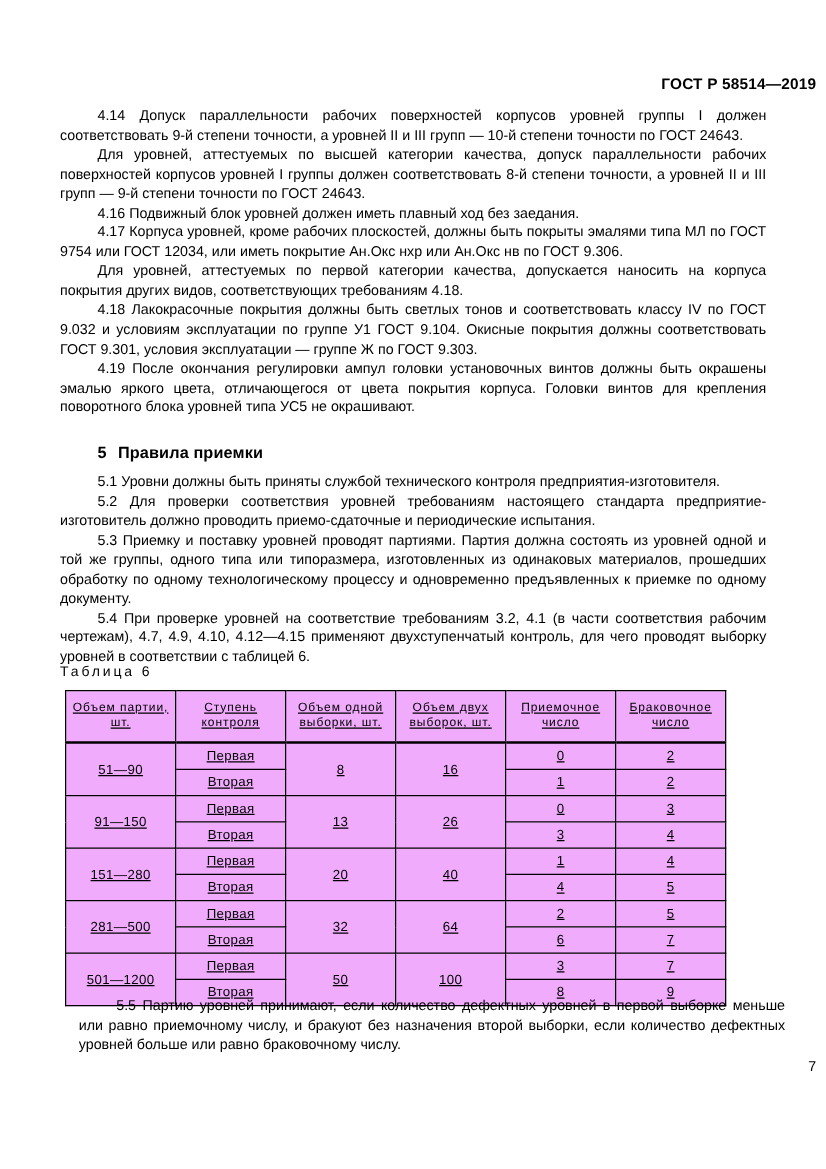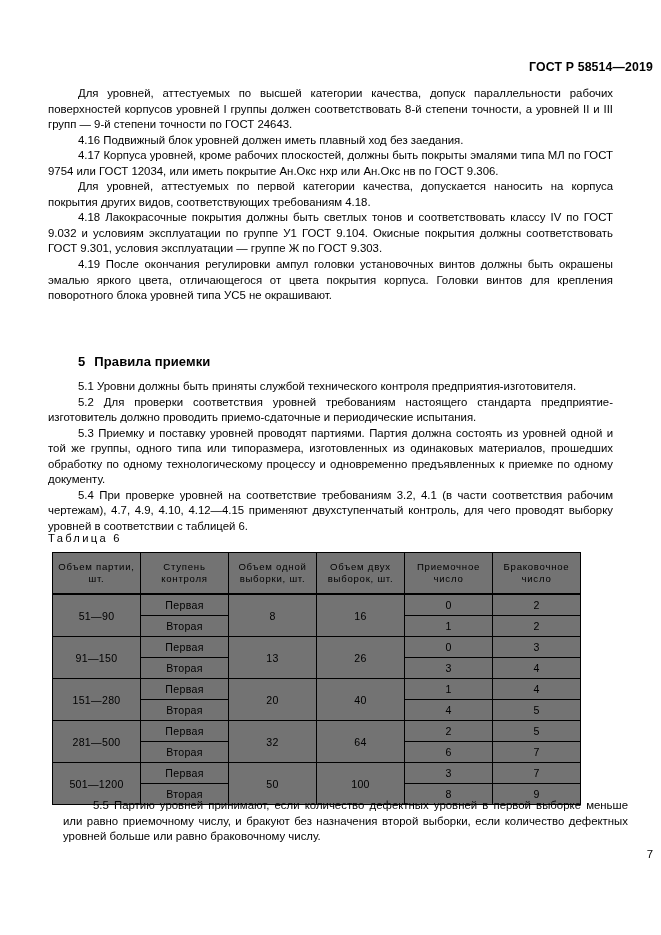--- a/index.html
+++ b/index.html
@@ -102,21 +102,22 @@
     width: 528px;
     table-layout: fixed;
   }
   table.gost-table th,
   table.gost-table td {
     border: 1px solid #000000;
     text-align: center;
     vertical-align: middle;
     font-size: 9.6px;
     padding: 0;
-    background: #737373;
+    background: #f0abfc;
+    text-decoration: underline;
   }
   table.gost-table thead th {
     height: 36px;
     letter-spacing: 0.75px;
     line-height: 12.5px;
     font-weight: normal;
     border-bottom-width: 2px;
     padding: 2px 3px;
   }
   table.gost-table tbody td {
@@ -175,20 +176,21 @@
 </head>
 <body>
 
 <div class="page">
 
   <div class="running-head">ГОСТ Р 58514—2019</div>
 
   <div class="content">
 
     <div class="body-block">
+      <p class="para">4.14  Допуск параллельности рабочих поверхностей корпусов уровней группы I должен соответствовать 9-й степени точности, а уровней II и III групп — 10-й степени точности по ГОСТ 24643.</p>
       <p class="para cont">Для уровней, аттестуемых по высшей категории качества, допуск параллельности рабочих поверхностей корпусов уровней I группы должен соответствовать 8-й степени точности, а уровней II и III групп — 9-й степени точности по ГОСТ 24643.</p>
       <p class="para">4.16  Подвижный блок уровней должен иметь плавный ход без заедания.</p>
       <p class="para">4.17  Корпуса уровней, кроме рабочих плоскостей, должны быть покрыты эмалями типа МЛ по ГОСТ 9754 или ГОСТ 12034, или иметь покрытие Ан.Окс нхр или Ан.Окс нв по ГОСТ 9.306.</p>
       <p class="para cont">Для уровней, аттестуемых по первой категории качества, допускается наносить на корпуса покрытия других видов, соответствующих требованиям 4.18.</p>
       <p class="para">4.18 Лакокрасочные покрытия должны быть светлых тонов и соответствовать классу IV по ГОСТ 9.032 и условиям эксплуатации по группе У1 ГОСТ 9.104. Окисные покрытия должны соответствовать ГОСТ 9.301, условия эксплуатации — группе Ж по ГОСТ 9.303.</p>
       <p class="para">4.19  После окончания регулировки ампул головки установочных винтов должны быть окрашены эмалью яркого цвета, отличающегося от цвета покрытия корпуса. Головки винтов для крепления поворотного блока уровней типа УС5 не окрашивают.</p>
     </div>
 
     <div class="section-heading">
       <span class="num">5</span><span>Правила приемки</span>

